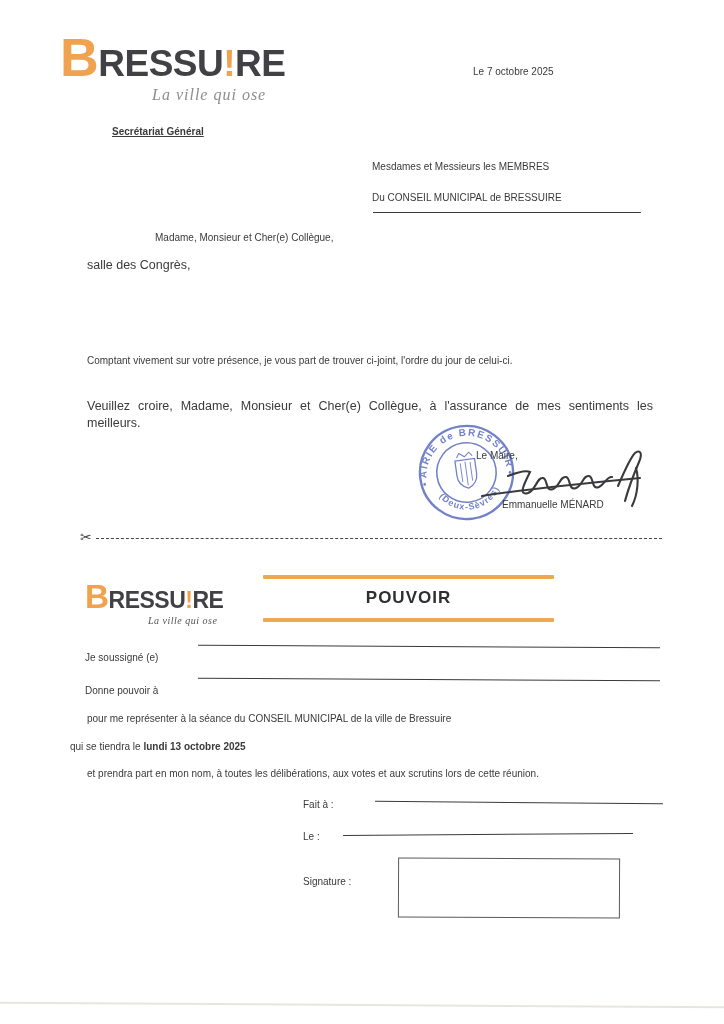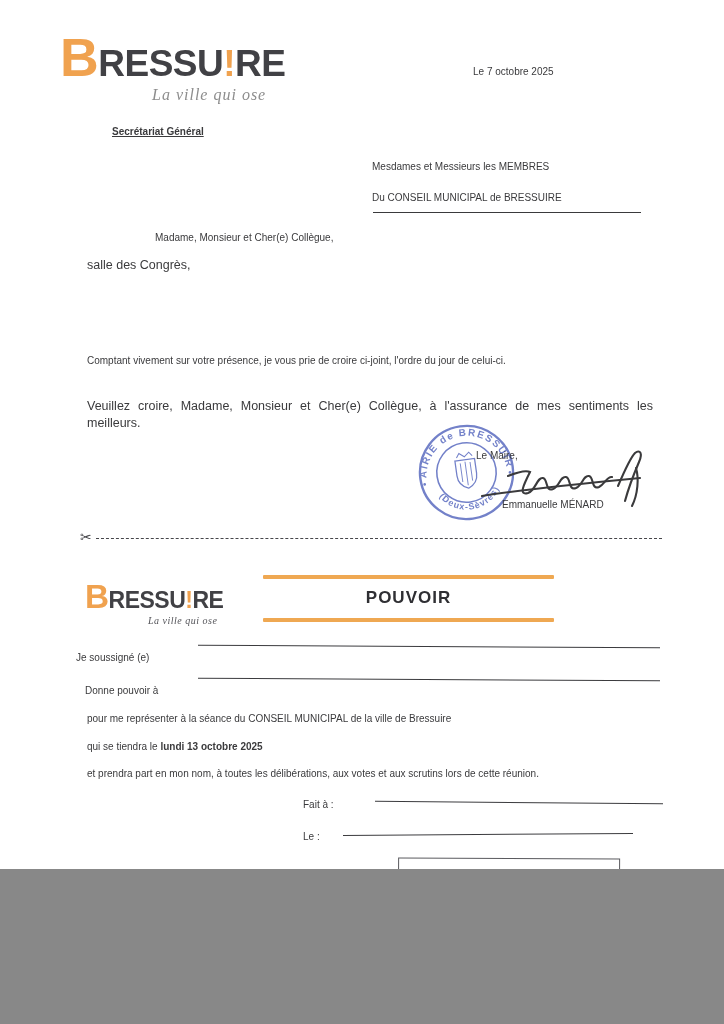--- a/index.html
+++ b/index.html
@@ -1,20 +1,20 @@
 <!DOCTYPE html>
 <html><head>
 <meta charset="utf-8">
 <style>
   * { margin: 0; padding: 0; box-sizing: border-box; }
   html, body { background: #888; }
   .page {
     position: relative;
     width: 724px;
-    height: 869px;
+    height: 1024px;
     margin: 0 auto;
     background: #ffffff;
     font-family: "Liberation Sans", sans-serif;
     color: #3a3a3c;
     overflow: hidden;
   }
   .abs { position: absolute; }
 
   
   .logo-word { font-weight: bold; letter-spacing: -0.5px; white-space: nowrap; }
@@ -98,21 +98,21 @@
   <div class="abs t" style="left:372px; top:190px;">Du CONSEIL MUNICIPAL de BRESSUIRE</div>
   <div class="abs rule-dark" style="left:373px; top:212px; width:268px;"></div>
 
   <div class="abs t" style="left:155px; top:230px;">Madame, Monsieur et Cher(e) Collègue,</div>
 
   <p class="abs para" style="left:87px; top:257px; width:566px;">
     <span class="nline">salle des Congrès,</span>
   </p>
 
 
-  <div class="abs t" style="left:87px; top:353px;">Comptant vivement sur votre présence, je vous prie de croire ci-joint, l'ordre du jour de celui-ci.</div>
+  <div class="abs t" style="left:87px; top:353px;">Comptant vivement sur votre présence, je vous part de trouver ci-joint, l'ordre du jour de celui-ci.</div>
 
   <p class="abs para" style="left:87px; top:398px; width:566px;">
     <span class="jline">Veuillez croire, Madame, Monsieur et Cher(e) Collègue, à l'assurance de mes sentiments les</span>
     <span class="nline">meilleurs.</span>
   </p>
 
   <svg class="abs stamp" viewBox="0 0 100 100">
     <defs>
       <path id="arcTop" d="M 9 54 A 41 41 0 1 1 91 54" fill="none"></path>
       <path id="arcBot" d="M 15 60 A 36 36 0 0 0 85 60" fill="none"></path>
@@ -150,28 +150,28 @@
     <div class="logo-word"><span class="lg-orange lg-big">B</span><span class="lg-dark">RESSU</span><span class="lg-orange">!</span><span class="lg-dark">RE</span></div>
     <div class="logo-tagline">La ville qui ose</div>
   </div>
 
   <div class="abs pv-head">
     <div class="pv-rule"></div>
     <div class="pv-title">POUVOIR</div>
     <div class="pv-rule"></div>
   </div>
 
-  <div class="abs t" style="left:76px; top:650px;">Je soussigné (e)</div>
+  <div class="abs t" style="left:85px; top:650px;">Je soussigné (e)</div>
   <div class="abs fill-line" style="left:198px; top:646px; width:462px; transform:rotate(0.3deg);"></div>
 
   <div class="abs t" style="left:85px; top:683px;">Donne pouvoir à</div>
   <div class="abs fill-line" style="left:198px; top:679px; width:462px; transform:rotate(0.3deg);"></div>
 
   <div class="abs t" style="left:87px; top:711px;">pour me représenter à la séance du CONSEIL MUNICIPAL de la ville de Bressuire</div>
-  <div class="abs t" style="left:87px; top:739px;"><span>qui se tiendra le</span> <span class="bold">lundi 13 octobre 2025</span></div>
+  <div class="abs t" style="left:70px; top:739px;"><span>qui se tiendra le</span> <span class="bold">lundi 13 octobre 2025</span></div>
   <div class="abs t" style="left:87px; top:766px;">et prendra part en mon nom, à toutes les délibérations, aux votes et aux scrutins lors de cette réunion.</div>
 
   <div class="abs t" style="left:303px; top:797px;">Fait à :</div>
   <div class="abs fill-line" style="left:375px; top:802px; width:288px; transform:rotate(0.5deg);"></div>
 
   <div class="abs t" style="left:303px; top:829px;">Le :</div>
   <div class="abs fill-line" style="left:343px; top:834px; width:290px; transform:rotate(-0.4deg);"></div>
 
   <div class="abs t" style="left:303px; top:874px;">Signature :</div>
   <div class="abs sig-box"></div>

